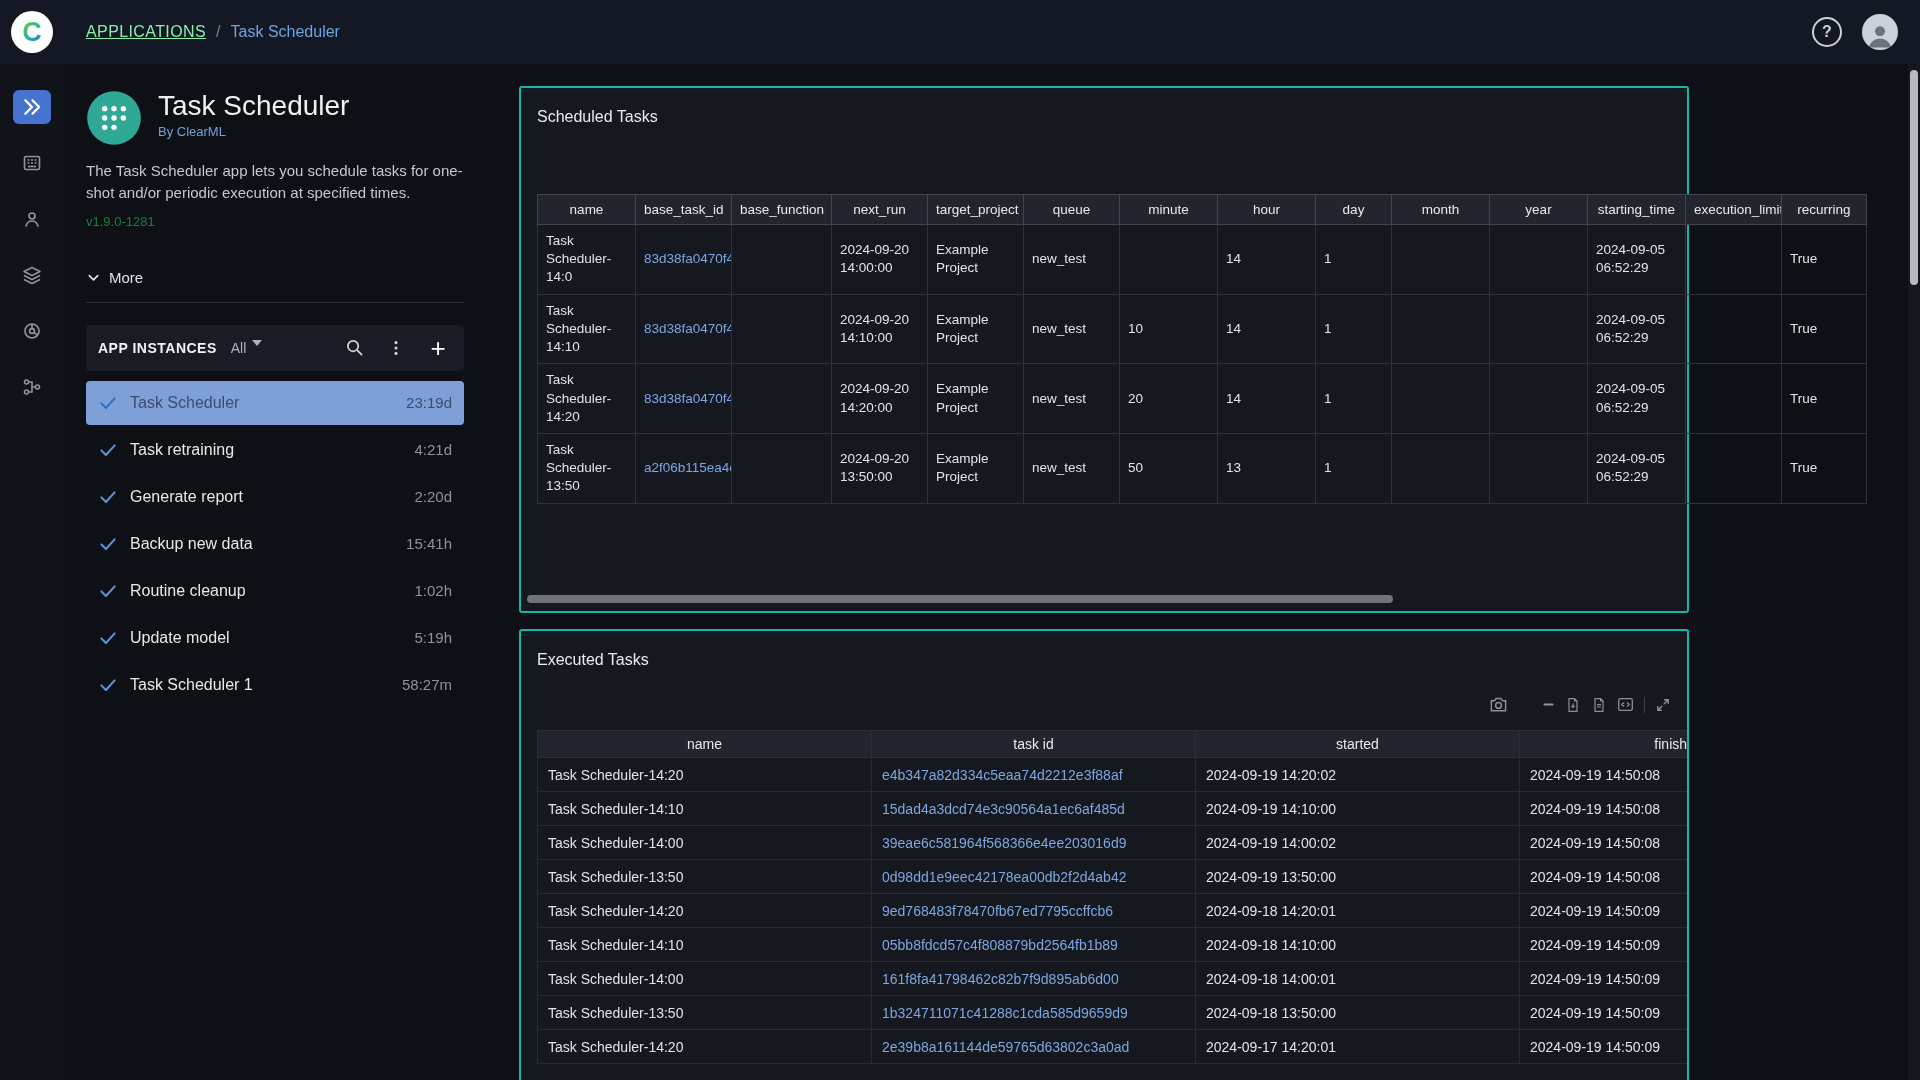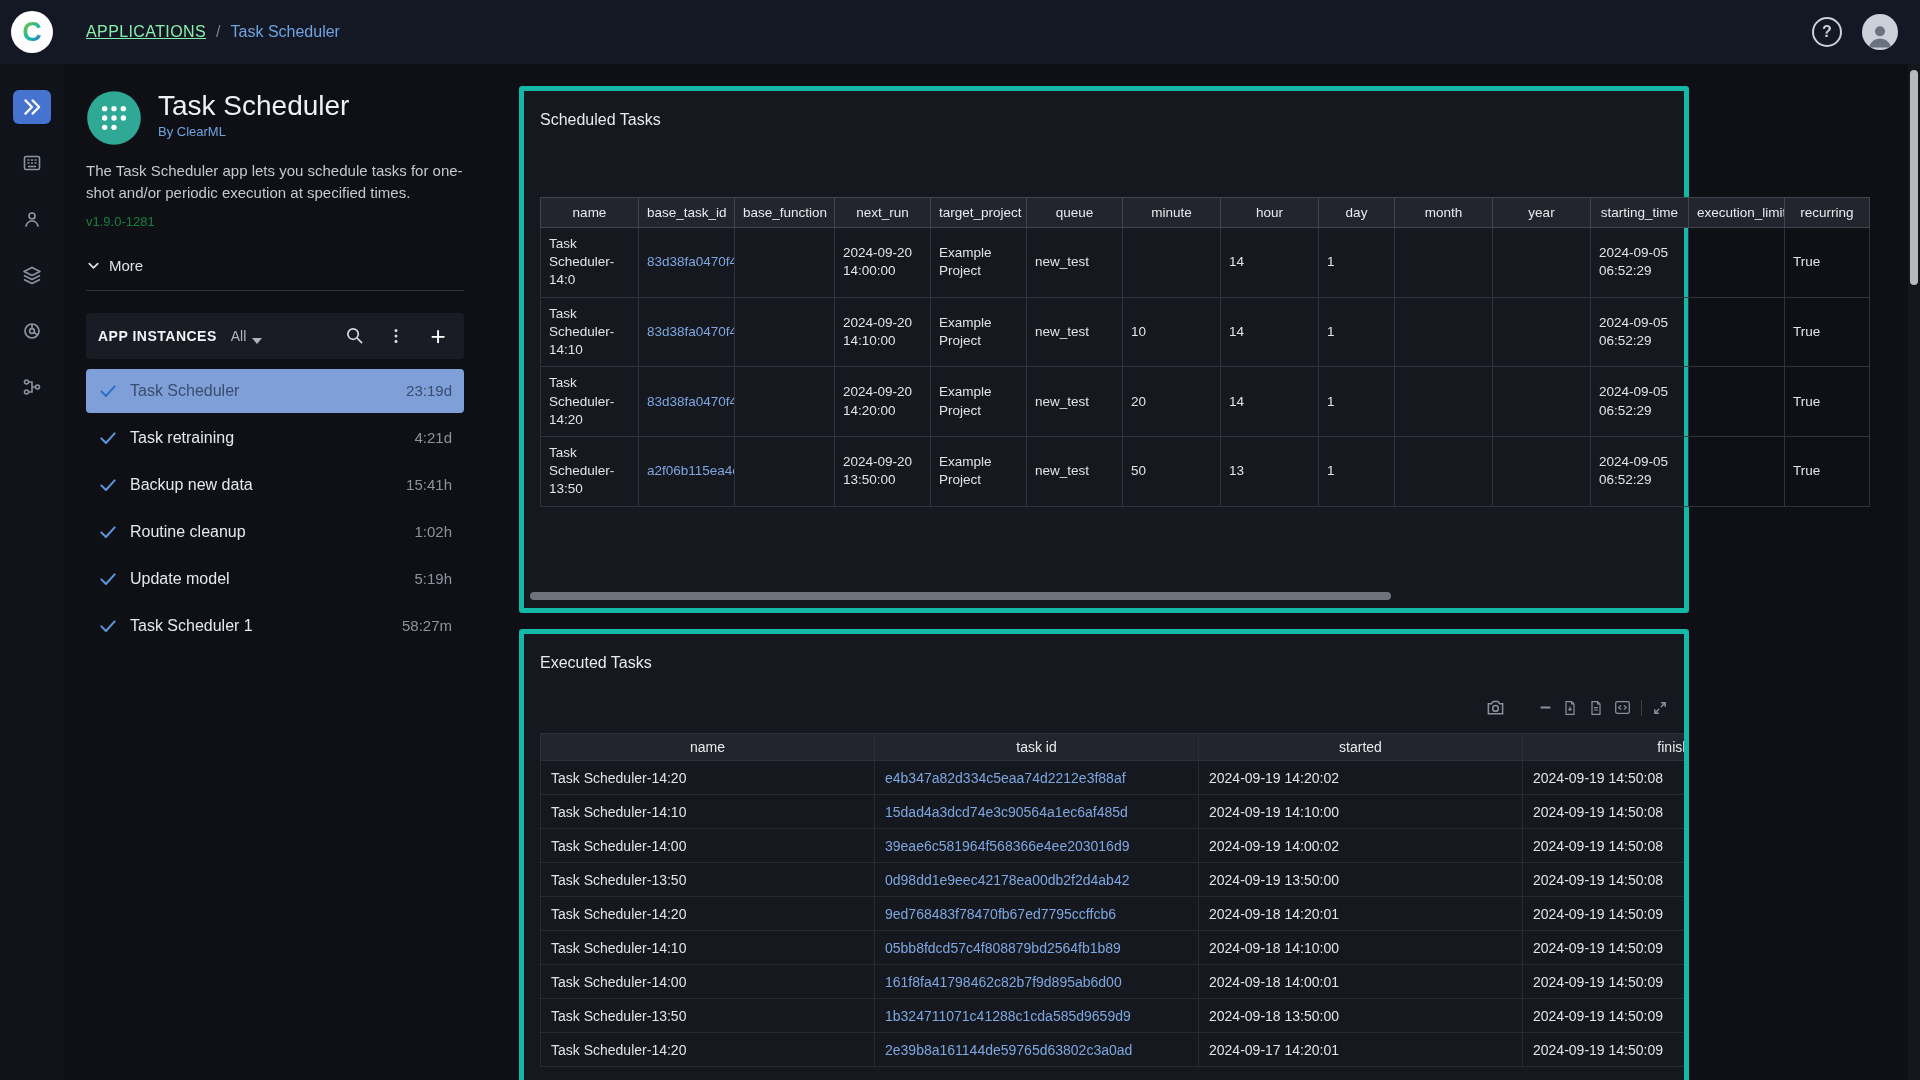--- a/index.html
+++ b/index.html
@@ -44,42 +44,42 @@
 
   
   .app-panel { width:455px; flex:0 0 auto; padding:26px 22px 0 22px; }
   .panel-inner { width:378px; }
   .app-head { display:flex; gap:16px; align-items:flex-start; }
   .app-icon { width:56px; height:56px; flex:0 0 auto; }
   .app-title { font-size:28px; font-weight:400; color:#f0f1f4; line-height:1.15; }
   .byline { font-size:13px; color:#6ea3e0; text-decoration:none; }
   .app-desc { margin-top:14px; font-size:15px; line-height:1.45; color:#c4c8d0; }
   .app-version { margin-top:10px; font-size:13px; color:#15803d; }
-  .more-toggle { margin-top:28px; display:flex; align-items:center; gap:8px; font-size:15px; color:#dfe2e7; }
+  .more-toggle { margin-top:40px; display:flex; align-items:center; gap:8px; font-size:15px; color:#dfe2e7; }
   .divider { border:none; border-top:1px solid #2c313b; margin-top:16px; }
   .instances-bar { margin-top:22px; height:46px; background:#191c24; border-radius:4px;
     display:flex; align-items:center; padding:0 12px; gap:14px; }
   .inst-title { font-size:14px; font-weight:700; letter-spacing:.5px; color:#f0f2f5; }
-  .filter { display:flex; align-items:flex-end; gap:6px; font-size:14px; color:#aeb4bf; }
+  .filter { display:flex; align-items:flex-start; gap:6px; font-size:14px; color:#aeb4bf; }
   .bar-spacer { flex:1; }
   .tool-btn { color:#d4d8de; display:flex; align-items:center; justify-content:center; width:28px; height:28px; }
   .plus-btn { font-size:26px; font-weight:400; color:#ffffff; line-height:1; }
   .instance-list { margin-top:10px; }
   .instance { height:44px; border-radius:4px; display:flex; align-items:center; gap:12px;
     padding:0 12px; margin-bottom:3px; }
   .instance .check { color:#5b97dd; display:flex; }
   .instance .iname { font-size:16px; color:#e6e8ec; }
   .instance .idur { margin-left:auto; font-size:15px; color:#8d939e; }
   .instance.selected { background:#7e9fd8; }
   .instance.selected .iname, .instance.selected .idur { color:#3b4c6d; }
   .instance.selected .check { color:#2f6fc4; }
 
   
   .content { flex:1; padding:22px 39px 0 0; min-width:0; }
-  .card { background:#16181f; border:5px solid #14b8a6; border-radius:3px; width:1170px; }
+  .card { background:#16181f; border:2px solid #14b8a6; border-radius:3px; width:1170px; }
   .card h2 { font-size:16px; font-weight:400; color:#e8eaee; }
   .card.scheduled { height:527px; position:relative; padding:20px 16px 16px 16px; }
   .card.executed { height:560px; margin-top:16px; padding:20px 16px 0 16px; overflow:hidden; }
 
   table { border-collapse:collapse; table-layout:fixed; width:100%; }
   th { text-align:center; font-weight:500; background:#22252d; color:#e8eaee;
        white-space:nowrap; overflow:hidden; }
   .sched-table { margin-top:68px; font-size:13.5px; border:1px solid #40444d; }
   .sched-table th { border:1px solid #40444d; padding:7px 8px; font-size:13.5px; }
   .sched-table td { border:1px solid #2f333b; padding:7px 8px; vertical-align:middle;
@@ -272,20 +272,29 @@
             </span>
             <span class="iname" data-interactable="false">Task retraining</span>
             <span class="idur" data-interactable="false">4:21d</span>
           </div>
           <div class="instance" data-interactable="true">
             <span class="check" data-interactable="false">
               <svg viewBox="0 0 24 24" width="20" height="20" fill="none" stroke="currentColor" stroke-width="2.4" stroke-linecap="round" stroke-linejoin="round">
                 <polyline points="4 12.5 9.5 18 20 6.5"></polyline>
               </svg>
             </span>
+            <span class="iname" data-interactable="false">Generate report</span>
+            <span class="idur" data-interactable="false">2:20d</span>
+          </div>
+          <div class="instance" data-interactable="true">
+            <span class="check" data-interactable="false">
+              <svg viewBox="0 0 24 24" width="20" height="20" fill="none" stroke="currentColor" stroke-width="2.4" stroke-linecap="round" stroke-linejoin="round">
+                <polyline points="4 12.5 9.5 18 20 6.5"></polyline>
+              </svg>
+            </span>
             <span class="iname" data-interactable="false">Backup new data</span>
             <span class="idur" data-interactable="false">15:41h</span>
           </div>
           <div class="instance" data-interactable="true">
             <span class="check" data-interactable="false">
               <svg viewBox="0 0 24 24" width="20" height="20" fill="none" stroke="currentColor" stroke-width="2.4" stroke-linecap="round" stroke-linejoin="round">
                 <polyline points="4 12.5 9.5 18 20 6.5"></polyline>
               </svg>
             </span>
             <span class="iname" data-interactable="false">Routine cleanup</span>

